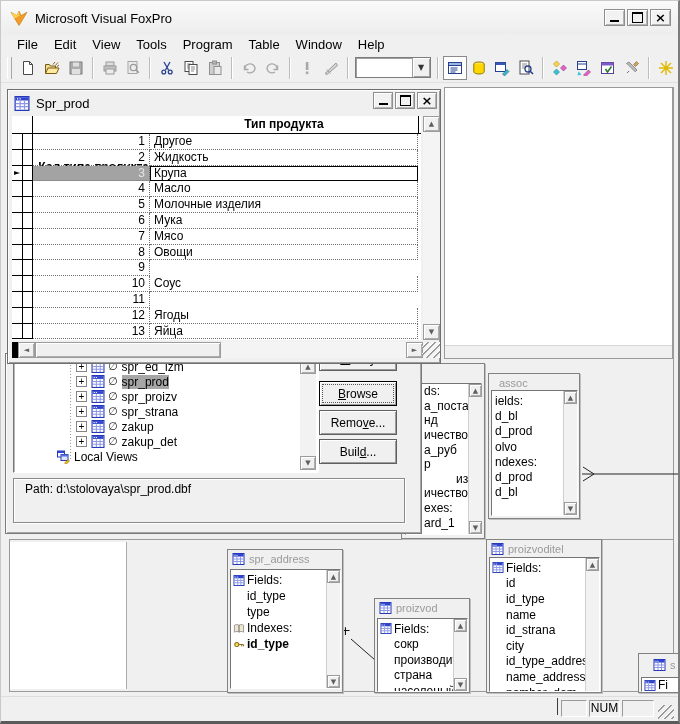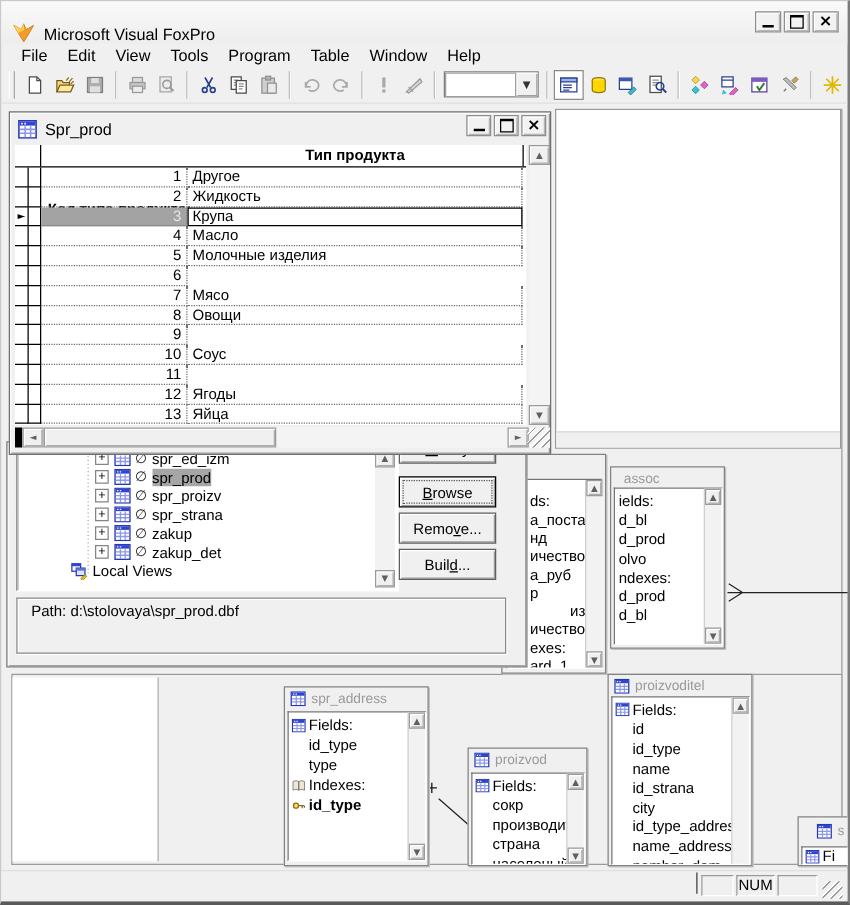--- a/index.html
+++ b/index.html
@@ -4,21 +4,21 @@
 <style>
   html,body{margin:0;padding:0;background:#d8d8d8;}
   .app{position:relative;width:680px;height:724px;background:#f0f0f0;overflow:hidden;
        font-family:"Liberation Sans",sans-serif;font-size:12px;color:#000;
        border-left:1px solid #c9c9c9;border-top:1px solid #c9c9c9;
        border-right:2px solid #7c7c7c;border-bottom:3px solid #5a5a5a;box-sizing:border-box;}
   .ic{display:inline-block;vertical-align:middle;line-height:0;}
   .ic svg{width:100%;height:100%;display:block;}
 
   
-  .titlebar{position:absolute;left:0;top:0;width:100%;height:34px;display:flex;align-items:flex-end;background:linear-gradient(#fafafa,#ededed);}
+  .titlebar{position:absolute;left:0;top:0;width:100%;height:34px;display:flex;align-items:center;background:linear-gradient(#fafafa,#ededed);}
   .title-text{margin-left:7px;font-size:13px;}
   .caption-btns{position:absolute;right:7px;top:8px;display:flex;gap:2px;}
   .cbtn{width:21px;height:17px;background:#f2f2f2;border:1px solid #8e8e8e;box-shadow:inset 1px 1px 0 #fff,inset -1px -1px 0 #b5b5b5;display:flex;align-items:flex-end;justify-content:center;box-sizing:border-box;cursor:default;}
   .cbtn .glyph-min{width:9px;height:3px;border-bottom:2px solid #000;margin-bottom:3px;}
   .cbtn .glyph-max{width:9px;height:8px;border:1px solid #000;border-top:2px solid #000;margin-bottom:2px;}
   .cbtn .glyph-x{font-weight:bold;font-size:13px;line-height:15px;font-family:"DejaVu Sans",sans-serif;}
   .menubar{position:absolute;left:0;top:34px;width:100%;height:18px;display:flex;align-items:center;padding-left:8px;box-sizing:border-box;}
   .mitem{padding:1px 8px;font-size:13px;}
   .toolbar{position:absolute;left:0;top:52px;width:100%;height:30px;display:flex;align-items:center;padding-left:4px;box-sizing:border-box;border-bottom:1px solid #e0e0e0;}
   .tgrip{width:3px;height:22px;border-left:1px solid #fff;border-right:1px solid #a8a8a8;margin:0 4px 0 2px;}
@@ -349,21 +349,21 @@
   <svg class="relations">
     <path d="M593 473 L582 466 M593 473 L582 480 M581 473 H680" stroke="#222" fill="none"></path>
     <path d="M350 638 L374 659" stroke="#222" fill="none"></path>
   </svg>
   <span class="plus-sign" style="left:339px;top:622px">+</span>
 
   <div class="tw" style="left:400px;top:362px;width:84px;height:176px;z-index:2">
     <div class="tw-title">
         <span class="tw-title-label"></span>
       </div>
-    <div class="tw-list" style="left:3px;top:19px;width:77px;height:152px;padding-top:10px">
+    <div class="tw-list" style="left:3px;top:19px;width:77px;height:152px;">
         <div class="tw-row noicon" style="height: 14.6px; padding-left: 18px;">
           <span>ds:</span>
         </div>
         <div class="tw-row noicon" style="height: 14.6px; padding-left: 18px;">
           <span>а_поста</span>
         </div>
         <div class="tw-row noicon" style="height: 14.6px; padding-left: 18px;">
           <span>нд</span>
         </div>
         <div class="tw-row noicon" style="height: 14.6px; padding-left: 18px;">
@@ -784,20 +784,21 @@
           <div class="grow">
             <div class="c-sel"></div>
             <div class="c-del"></div>
             <div class="c-num">5</div>
             <div class="c-name">Молочные изделия</div>
           </div>
           <div class="grow">
             <div class="c-sel"></div>
             <div class="c-del"></div>
             <div class="c-num">6</div>
+            <div class="c-name">Мука</div>
           </div>
           <div class="grow">
             <div class="c-sel"></div>
             <div class="c-del"></div>
             <div class="c-num">7</div>
             <div class="c-name">Мясо</div>
           </div>
           <div class="grow">
             <div class="c-sel"></div>
             <div class="c-del"></div>

